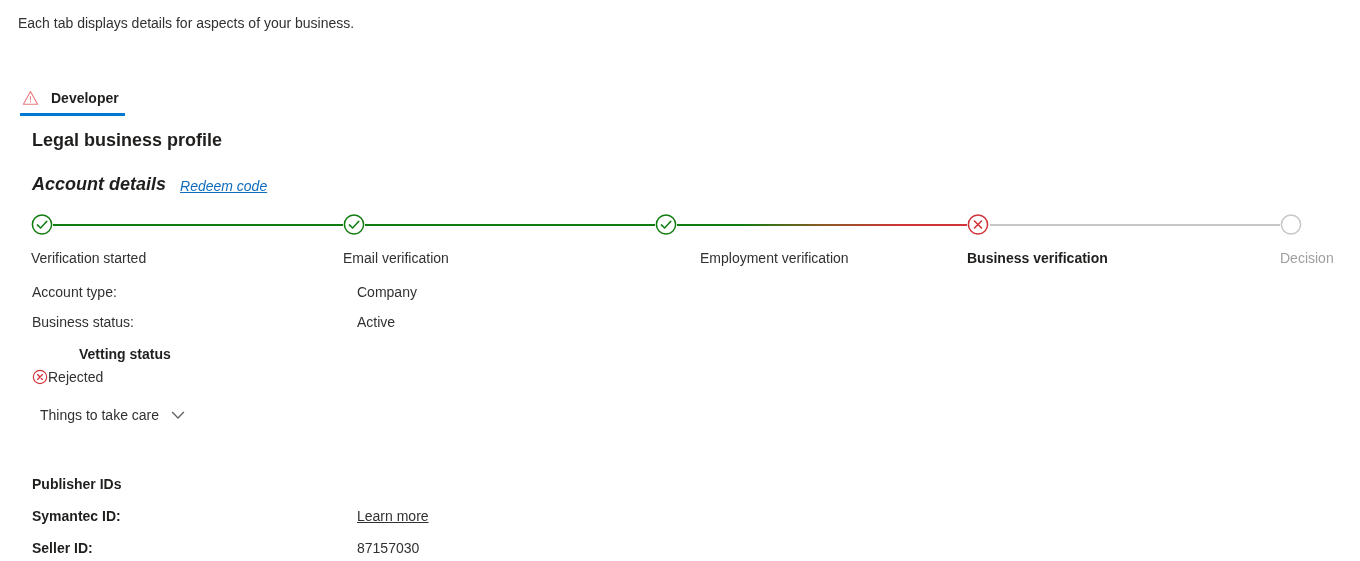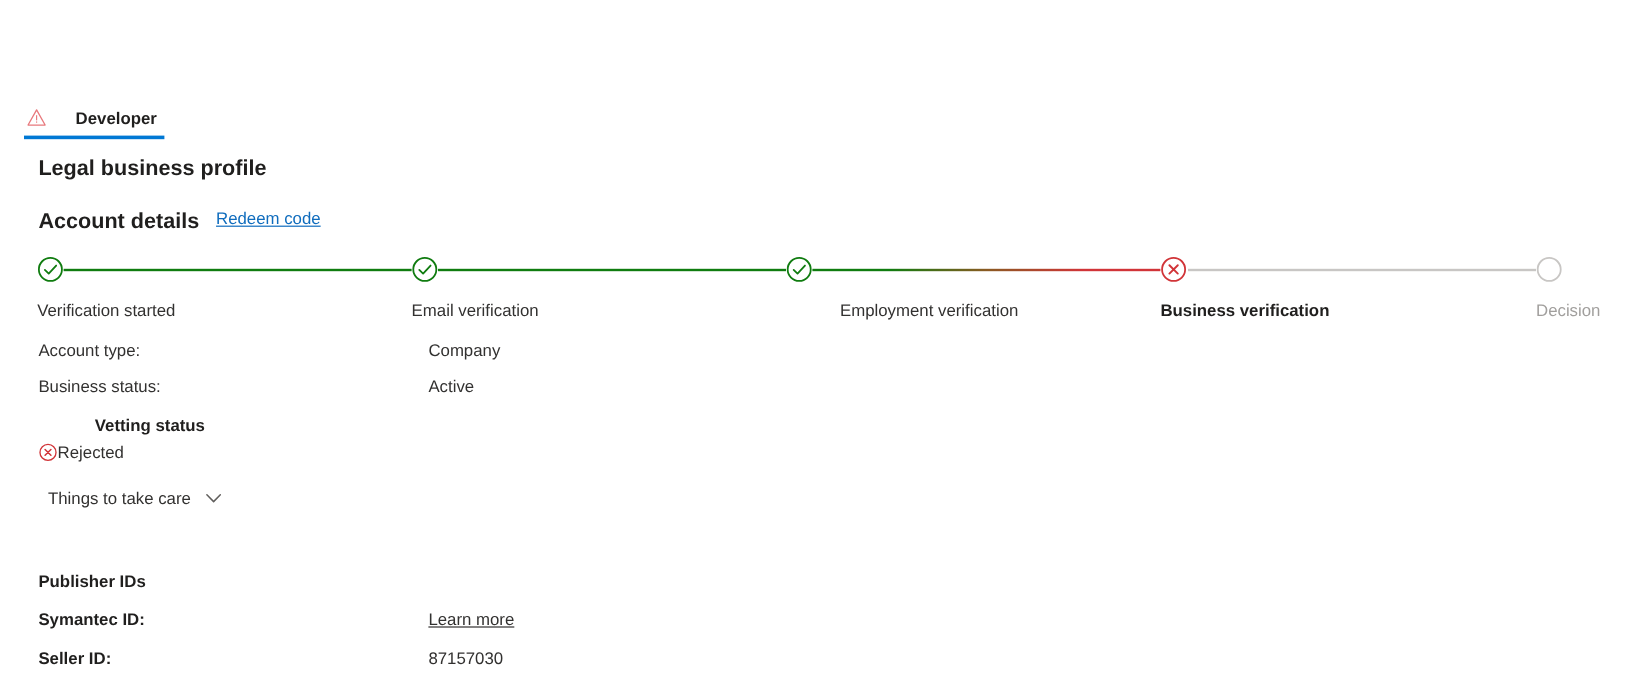--- a/index.html
+++ b/index.html
@@ -53,21 +53,21 @@
   
   .tab-bar {
     position: absolute;
     left: 18px;
     top: 86px;
     display: flex;
   }
   .tab {
     display: flex;
     align-items: center;
-    gap: 24px;
+    gap: 12px;
     padding: 2px 6px 8px 4px;
     position: relative;
     cursor: pointer;
     text-align: right;
   }
   .tab-label {
     font-size: 14px;
     font-weight: 600;
     color: #201f1e;
     line-height: 20px;
@@ -91,22 +91,23 @@
     color: #201f1e;
     line-height: 24px;
   }
   #legal-profile-title { top: 128px; }
 
   .account-details-row {
     position: absolute;
     left: 32px;
     top: 172px;
     display: flex;
-    align-items: flex-start;
+    align-items: flex-end;
     gap: 14px;
+    font-style: italic;
   }
   .account-details-row .section-title-inline {
     font-size: 18px;
     font-weight: 600;
     color: #201f1e;
     line-height: 24px;
   }
   .link {
     color: #0f6cbd;
     font-size: 14px;
@@ -215,20 +216,21 @@
   .collapsible-label {
     font-size: 14px;
     color: #323130;
     line-height: 20px;
   }
 </style>
 </head>
 <body>
 
 <div class="page-header">
+  <div class="page-subtitle">Each tab displays details for aspects of your business.</div>
 </div>
 
 <div class="tab-bar">
   <div class="tab">
     <span>
       <svg class="warn-tri" width="17" height="16" viewBox="0 0 17 16" aria-hidden="true">
         <path d="M8.5 1.6 L15.6 14.2 L1.4 14.2 Z" fill="none" stroke="#e8797d" stroke-width="1.1" stroke-linejoin="round"></path>
         <rect x="8.02" y="6.0" width="0.96" height="4.3" fill="#e8797d"></rect>
         <rect x="8.02" y="11.2" width="0.96" height="1.05" fill="#e8797d"></rect>
       </svg>

